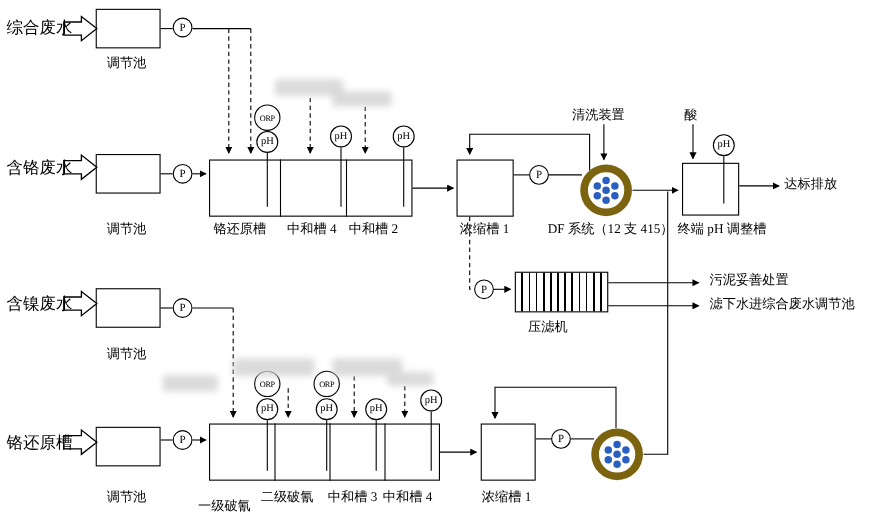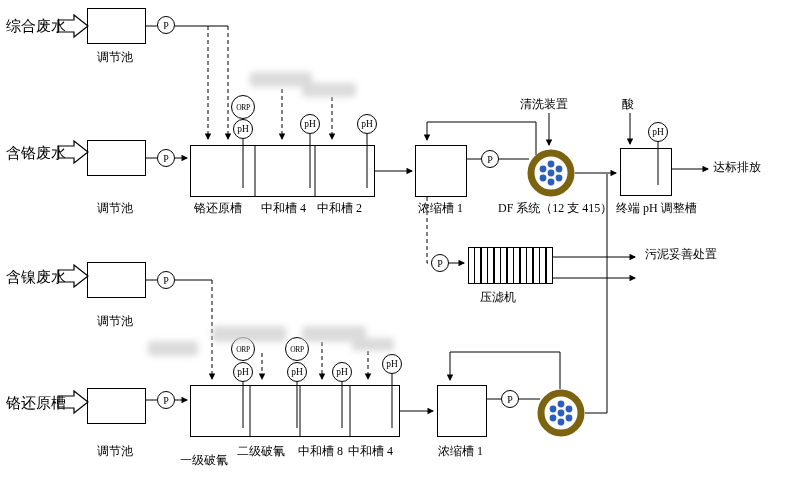--- a/index.html
+++ b/index.html
@@ -174,24 +174,25 @@
   <div class="lbl" style="left:418px;top:202px">浓缩槽 1</div>
   <div class="lbl" style="left:498px;top:202px">DF 系统（12 支 415）</div>
   <div class="lbl" style="left:616px;top:202px">终端 pH 调整槽</div>
 
   <div class="lbl" style="left:520px;top:98px">清洗装置</div>
   <div class="lbl" style="left:622px;top:98px">酸</div>
   <div class="lbl" style="left:713px;top:161px">达标排放</div>
 
   <div class="lbl" style="left:480px;top:291px">压滤机</div>
   <div class="lbl" style="left:645px;top:248px">污泥妥善处置</div>
+  <div class="lbl" style="left:645px;top:270px">滤下水进综合废水调节池</div>
 
   <div class="lbl" style="left:180px;top:454px">一级破氰</div>
   <div class="lbl" style="left:237px;top:445px">二级破氰</div>
-  <div class="lbl" style="left:298px;top:445px">中和槽 8</div>
+  <div class="lbl" style="left:298px;top:445px">中和槽 3</div>
   <div class="lbl" style="left:348px;top:445px">中和槽 4</div>
   <div class="lbl" style="left:438px;top:445px">浓缩槽 1</div>
 
   <div class="blur" style="left:250px;top:72px;width:62px;height:15px"></div>
   <div class="blur" style="left:302px;top:83px;width:54px;height:14px"></div>
   <div class="blur" style="left:148px;top:341px;width:50px;height:15px"></div>
   <div class="blur" style="left:212px;top:326px;width:74px;height:16px"></div>
   <div class="blur" style="left:302px;top:326px;width:64px;height:16px"></div>
   <div class="blur" style="left:352px;top:338px;width:42px;height:13px"></div>
 

